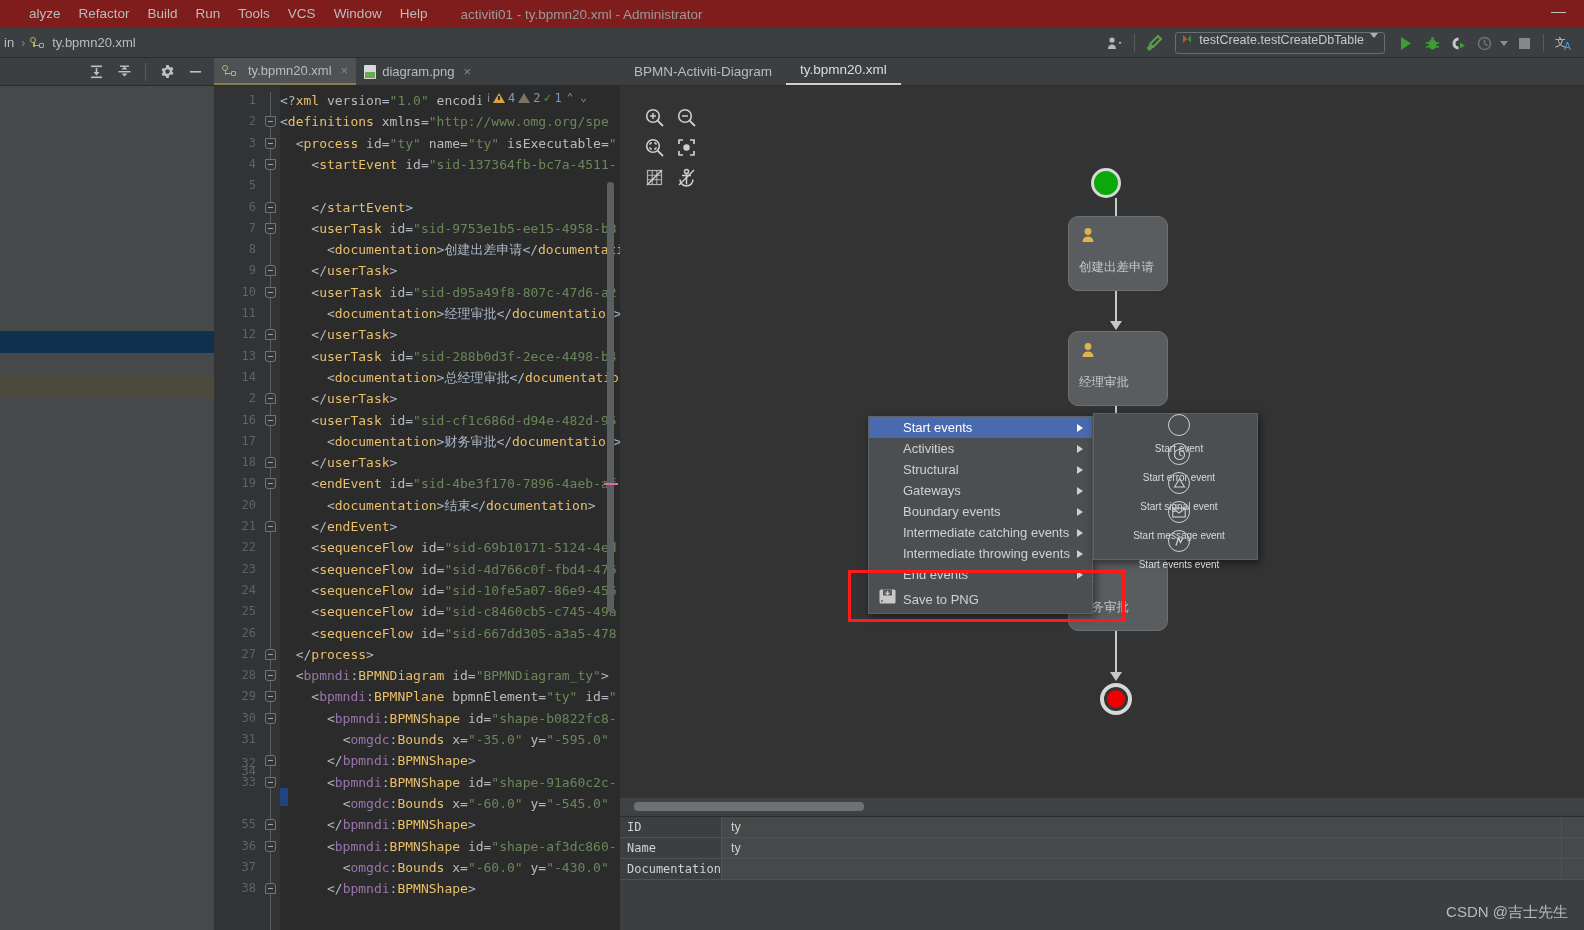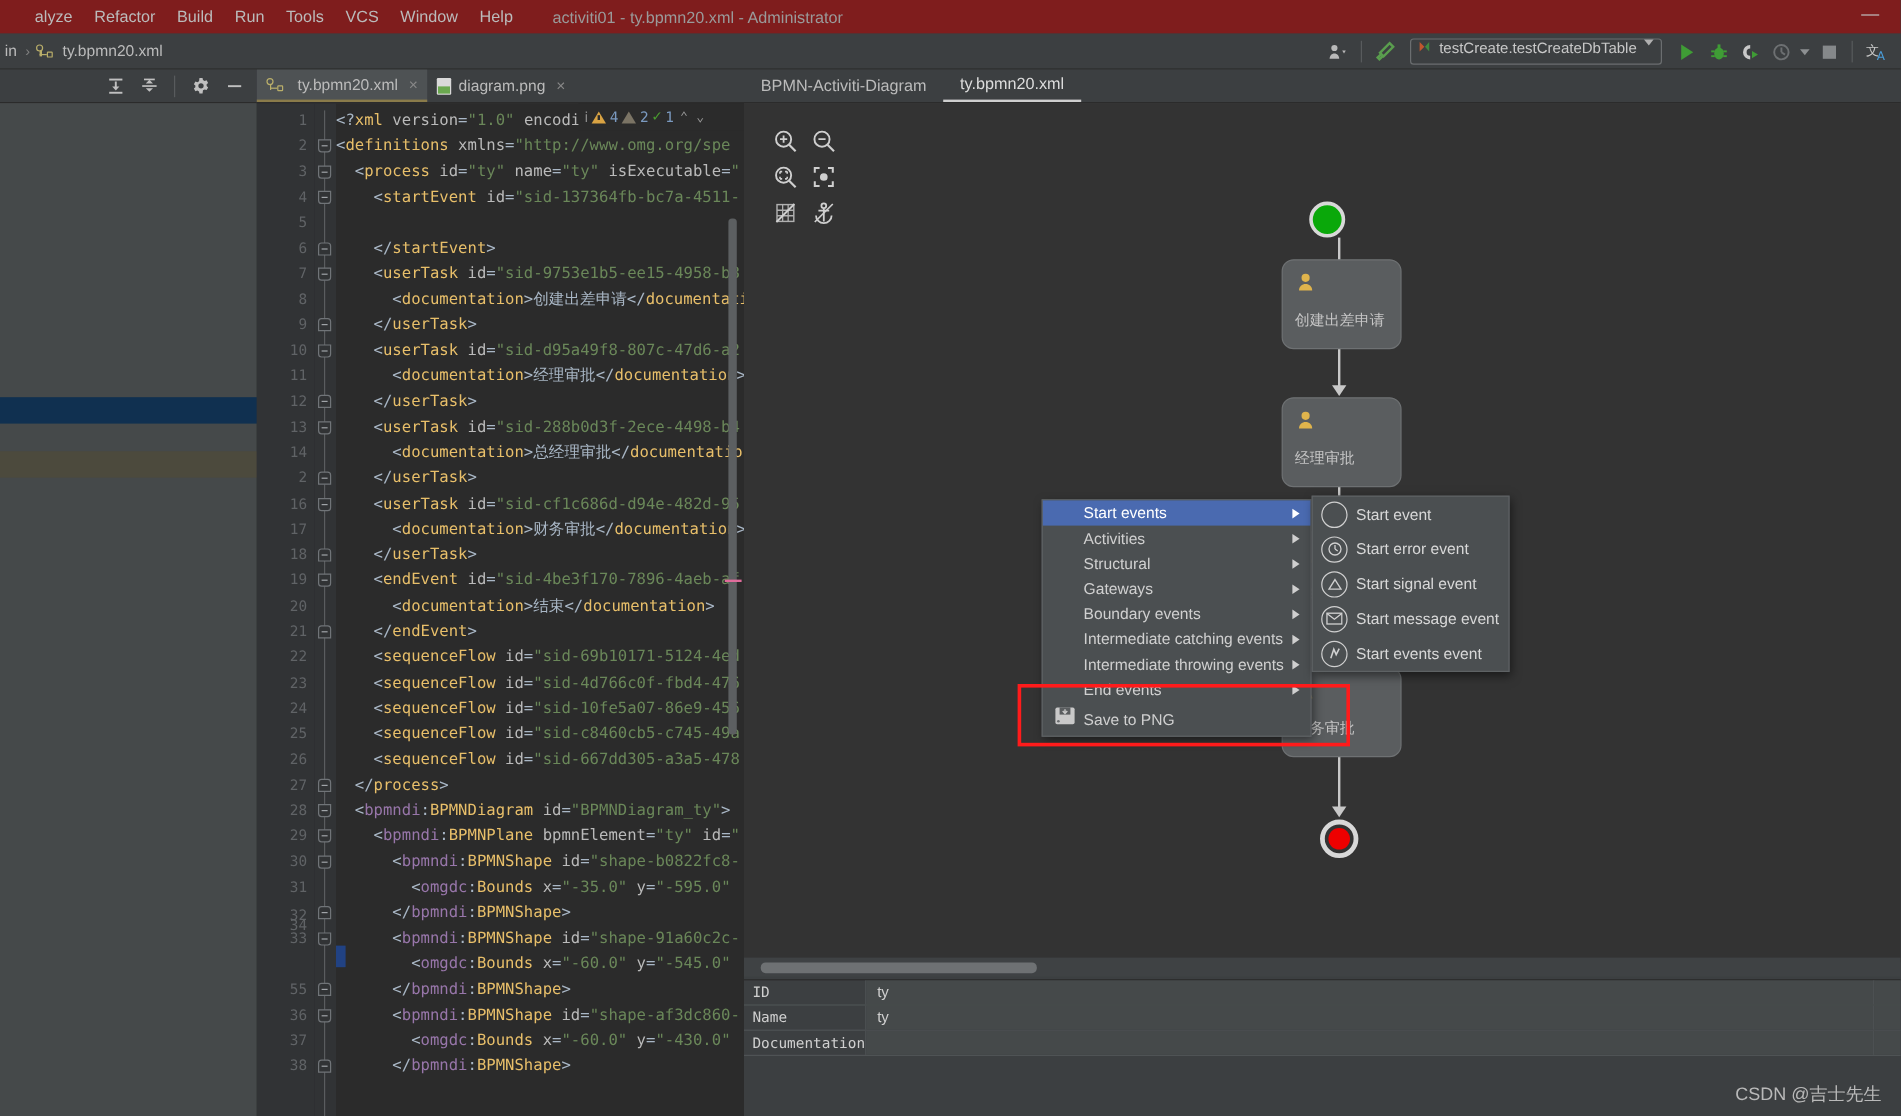--- a/index.html
+++ b/index.html
@@ -240,22 +240,23 @@
   .ctx-item.sel .arr { border-left-color: #ffffff; }
   .ctx-item .mico { position: absolute; left: 9px; top: 3px; width: 19px; height: 17px; }
 
   .submenu {
     position: absolute; left: 1093px; top: 413px; width: 165px;
     background: #4b4f51; border: 1px solid #5e6264;
     box-shadow: 2px 3px 8px rgba(0,0,0,.5); z-index: 45;
   }
   .sub-item {
     height: 29px; display: flex; align-items: center; gap: 7px;
-    padding-left: 7px; font-size: 13px; color: #d8d8d8; white-space: nowrap;
+    padding-left: 7px; font-size: 10px; color: #d8d8d8; white-space: nowrap;
     cursor: default;
+    flex-direction: column;
   }
   .ev-ico {
     width: 22px; height: 22px; border-radius: 50%; border: 1.6px solid #d0d0d0;
     display: flex; align-items: center; justify-content: center; flex: 0 0 auto;
   }
 
   .redbox {
     position: absolute; left: 848px; top: 570px; width: 277px; height: 52px;
     border: 3px solid #ff1b1b; z-index: 60; pointer-events: none;
   }

